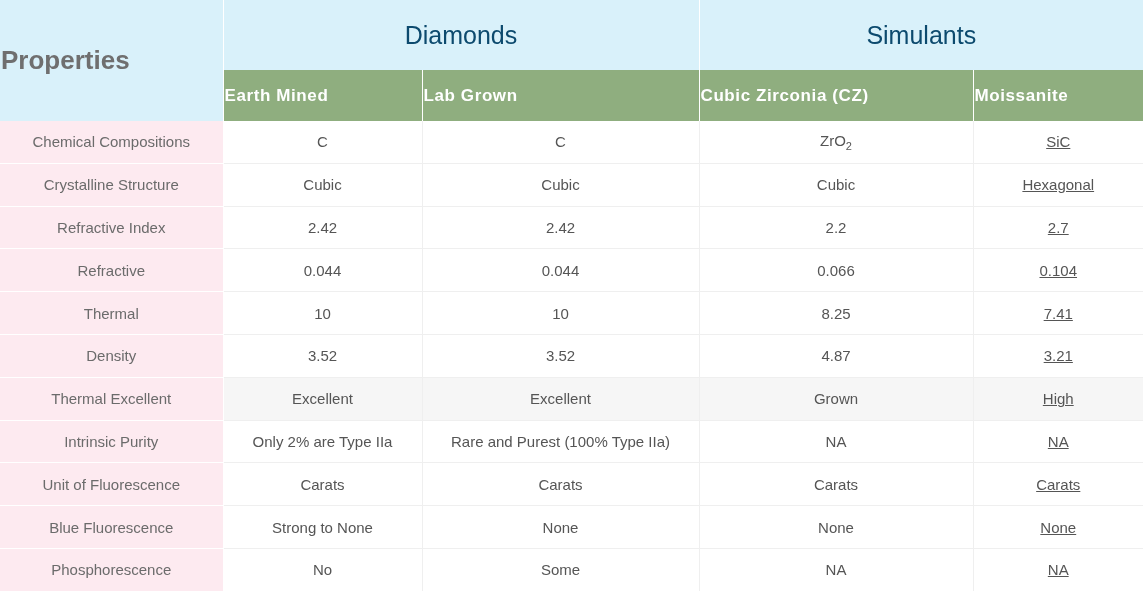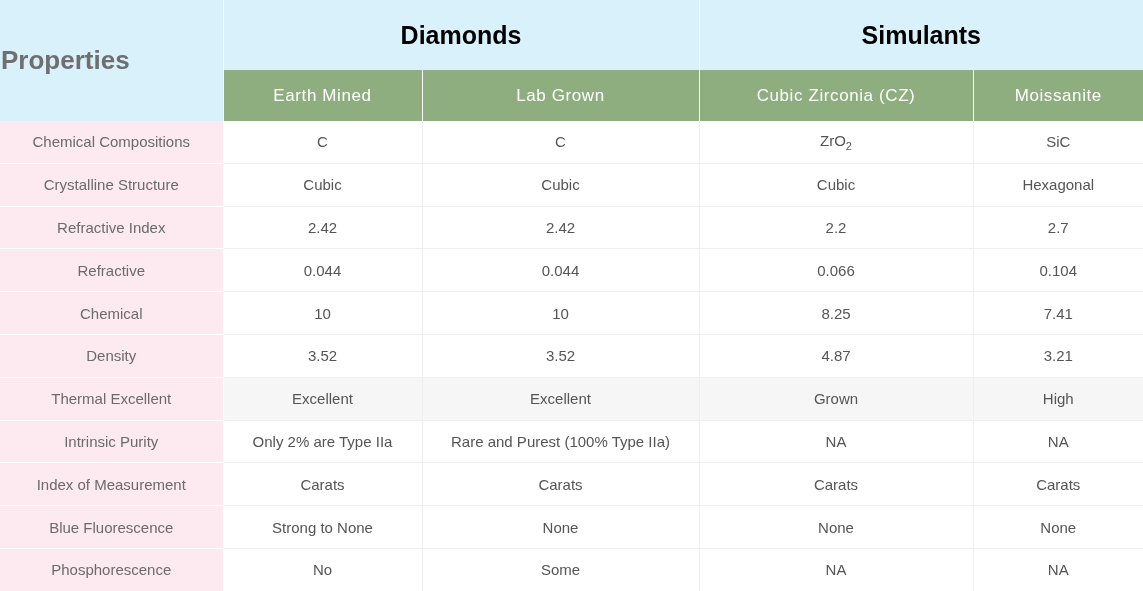--- a/index.html
+++ b/index.html
@@ -32,38 +32,37 @@
     color: #6f6f6f;
     font-size: 26px;
     font-weight: bold;
     text-align: left;
     vertical-align: middle;
     height: 117px;
     border-right: 1px solid #ffffff;
   }
   td.group-head {
     background: #d9f1fa;
-    color: #000000;
+    color: #0c4a6e;
     font-size: 25px;
-    font-weight: bold;
+    font-weight: normal;
     text-align: center;
     vertical-align: middle;
     height: 68px;
     border-right: 1px solid #ffffff;
   }
   td.group-head.last { border-right: none; }
 
   
   td.sub-head {
     background: #8fae7f;
     color: #ffffff;
     font-size: 17px;
-    font-weight: normal;
+    font-weight: bold;
     letter-spacing: 0.6px;
-    text-align: center;
     vertical-align: middle;
     height: 49px;
     border-right: 1px solid #ffffff;
   }
   td.sub-head.last { border-right: none; }
 
   
   td.row-label {
     background: #fdeaf0;
     color: #6b6b6b;
@@ -78,21 +77,21 @@
   td.cell {
     background: #ffffff;
     color: #555555;
     font-size: 15px;
     text-align: center;
     vertical-align: middle;
     height: 39.8px;
     border-bottom: 1px solid #efefef;
     border-right: 1px solid #efefef;
   }
-  td.cell.last { border-right: none; }
+  td.cell.last { border-right: none; text-decoration: underline; }
   tr.shaded td.cell { background: #f6f6f6; }
   tr.shaded td.row-label { background: #fdeaf0; }
 
   sub { font-size: 11px; vertical-align: sub; }
 </style>
 </head>
 <body>
 
 <table class="compare">
   <colgroup>
@@ -141,21 +140,21 @@
 
     <tr>
       <td class="row-label">Refractive</td>
       <td class="cell">0.044</td>
       <td class="cell">0.044</td>
       <td class="cell">0.066</td>
       <td class="cell last">0.104</td>
     </tr>
 
     <tr>
-      <td class="row-label">Chemical</td>
+      <td class="row-label">Thermal</td>
       <td class="cell">10</td>
       <td class="cell">10</td>
       <td class="cell">8.25</td>
       <td class="cell last">7.41</td>
     </tr>
 
     <tr>
       <td class="row-label">Density</td>
       <td class="cell">3.52</td>
       <td class="cell">3.52</td>
@@ -173,21 +172,21 @@
 
     <tr>
       <td class="row-label">Intrinsic Purity</td>
       <td class="cell">Only 2% are Type IIa</td>
       <td class="cell">Rare and Purest (100% Type IIa)</td>
       <td class="cell">NA</td>
       <td class="cell last">NA</td>
     </tr>
 
     <tr>
-      <td class="row-label">Index of Measurement</td>
+      <td class="row-label">Unit of Fluorescence</td>
       <td class="cell">Carats</td>
       <td class="cell">Carats</td>
       <td class="cell">Carats</td>
       <td class="cell last">Carats</td>
     </tr>
 
     <tr>
       <td class="row-label">Blue Fluorescence</td>
       <td class="cell">Strong to None</td>
       <td class="cell">None</td>

